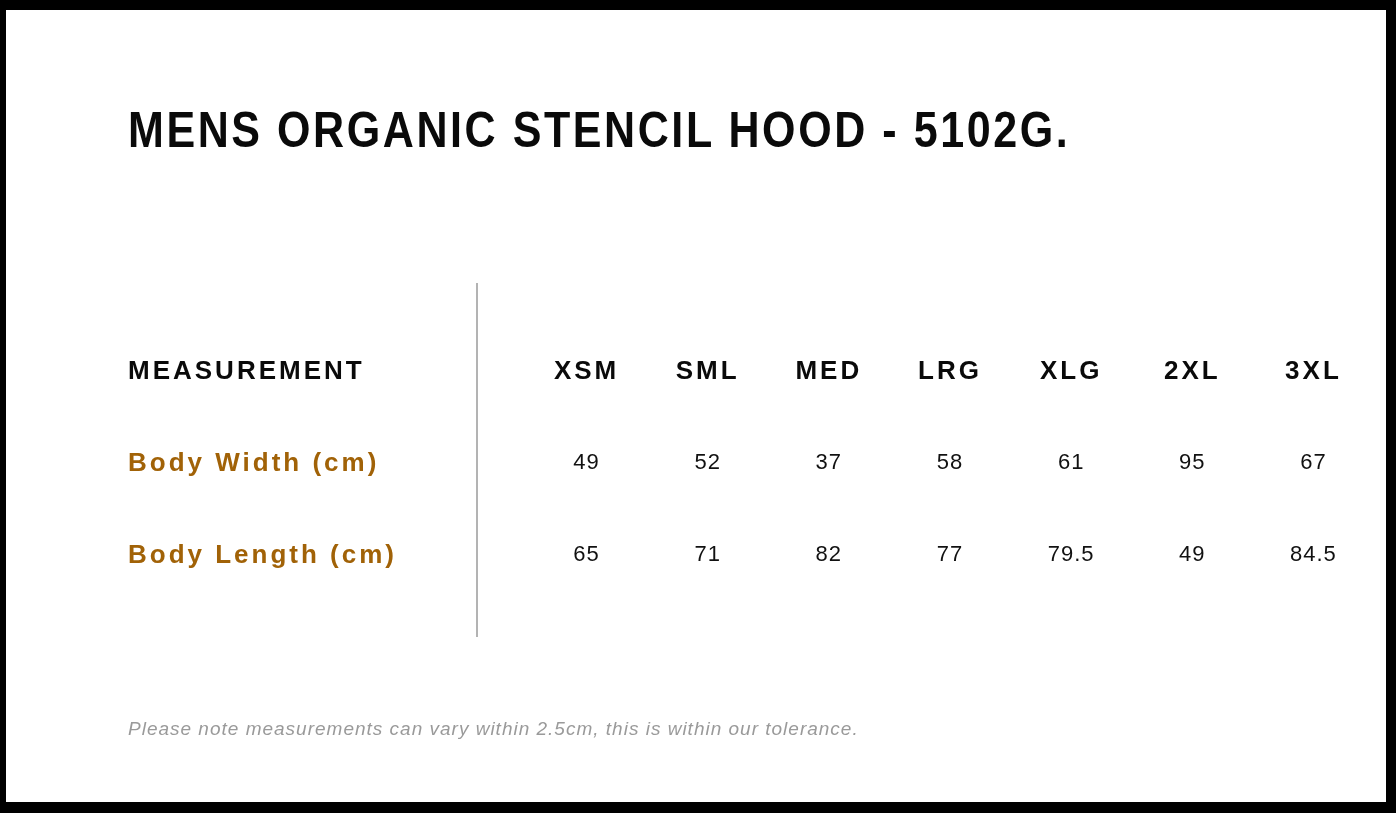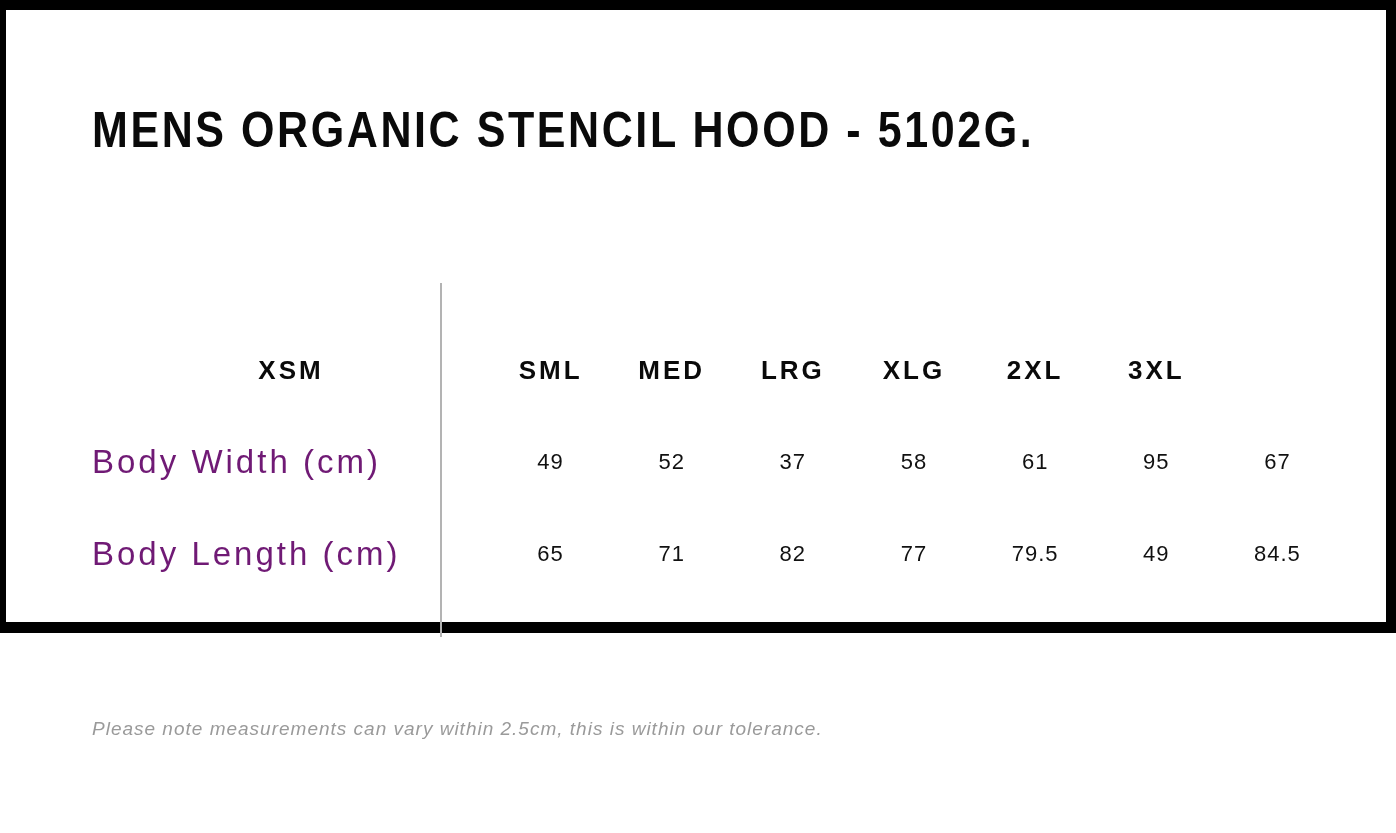--- a/index.html
+++ b/index.html
@@ -8,25 +8,26 @@
     width: 1396px;
     height: 833px;
     background: #ffffff;
     font-family: "Liberation Sans", "DejaVu Sans", sans-serif;
     overflow: hidden;
   }
   .frame {
     position: absolute;
     left: 0; top: 0;
     width: 1396px;
-    height: 633px;
+    height: 813px;
     background: #ffffff;
     border-style: solid;
     border-color: #000000;
     border-width: 10px 10px 11px 6px;
+    padding-left: 36px;
   }
   .content {
     position: relative;
     width: 100%;
     height: 100%;
   }
   .title {
     position: absolute;
     left: 86px;
     top: 95px;
@@ -59,24 +60,24 @@
     letter-spacing: 1px;
   }
   .label-cell { text-align: left; }
   .head-cell {
     font-weight: 700;
     font-size: 26px;
     letter-spacing: 3px;
     color: #0a0a0a;
   }
   .row-label {
-    font-size: 33px;
+    font-size: 26px;
     letter-spacing: 3px;
-    color: #701a75;
-    font-weight: 400;
+    color: #a16207;
+    font-weight: 700;
   }
   .divider {
     position: absolute;
     left: 434px;
     top: 273px;
     width: 2px;
     height: 354px;
     background: #b3b3b3;
   }
   .note {
@@ -96,20 +97,21 @@
 <body>
 
 <div class="frame">
   <div class="content">
 
     <h1 class="title">MENS ORGANIC STENCIL HOOD - 5102G.</h1>
 
     <div class="size-table">
 
       <div class="trow">
+        <div class="cell label-cell head-cell">MEASUREMENT</div>
         <div class="cell head-cell">XSM</div>
         <div class="cell head-cell">SML</div>
         <div class="cell head-cell">MED</div>
         <div class="cell head-cell">LRG</div>
         <div class="cell head-cell">XLG</div>
         <div class="cell head-cell">2XL</div>
         <div class="cell head-cell">3XL</div>
       </div>
 
       <div class="trow">

